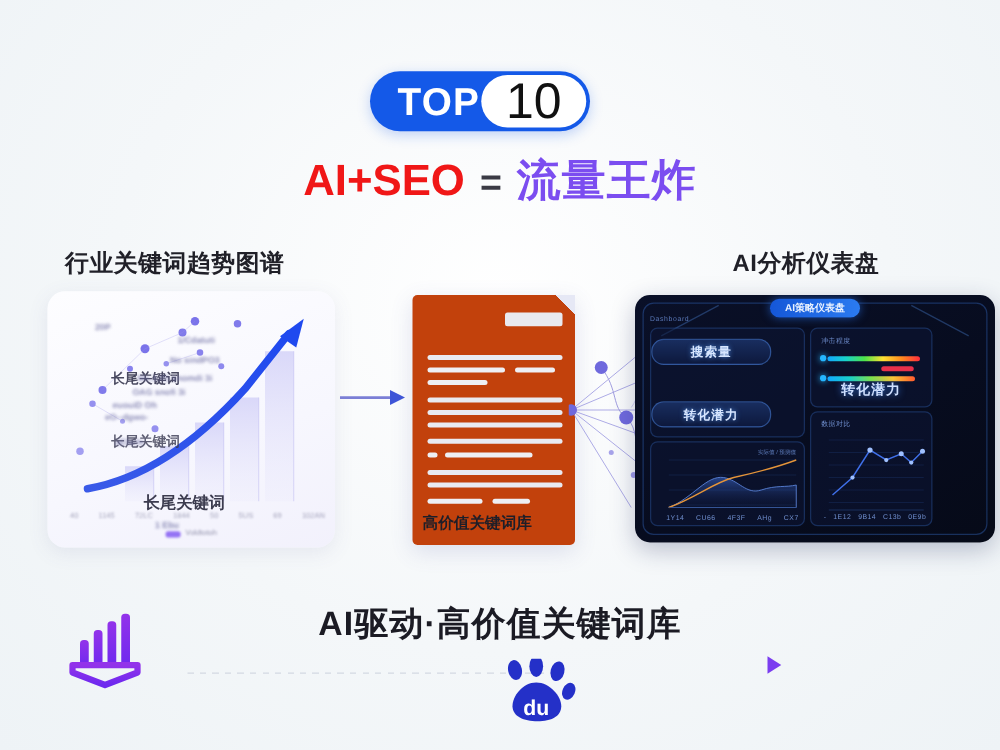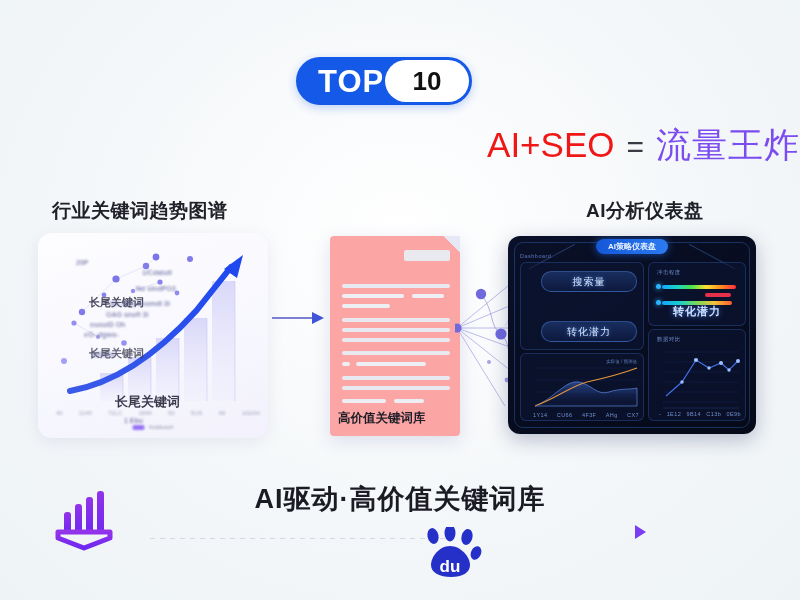--- a/index.html
+++ b/index.html
@@ -20,26 +20,26 @@
   }
   .badge .top-word{
     color:#fff;font-size:31px;font-weight:bold;letter-spacing:1px;
     margin-left:22px;line-height:1;
   }
   .badge .num-circle{
     position:absolute;right:3px;top:3px;width:84px;height:42px;
     background:#fff;border-radius:22px;
     display:flex;align-items:center;justify-content:center;
   }
-  .badge .num-circle span{color:#111;font-size:26px;font-weight:bold;line-height:1;}
+  .badge .num-circle span{color:#111;font-size:40px;font-weight:normal;line-height:1;}
 
   
   .headline{
-    position:absolute;left:0;right:0;top:127px;text-align:right;
-    font-size:35px;font-weight:normal;line-height:1;white-space:nowrap;
+    position:absolute;left:0;right:0;top:127px;text-align:center;
+    font-size:35px;font-weight:bold;line-height:1;white-space:nowrap;
   }
   .headline .h-red{color:#f01717;letter-spacing:0px;}
   .headline .h-eq{color:#3a3a44;margin:0 12px;font-size:30px;}
   .headline .h-purple{color:#7b4df0;letter-spacing:1px;}
 
   
   .sec-title{
     position:absolute;font-size:19px;font-weight:bold;color:#202028;letter-spacing:.5px;
   }
   #title-left{left:52px;top:198px;}
@@ -75,21 +75,21 @@
   }
   .legend-left .sw{width:12px;height:5px;background:#6c3cf0;border-radius:2px;}
   .legend-left .lt{font-size:6px;color:#6b6b8c;}
 
   
   .arrow-mid{position:absolute;left:272px;top:310px;width:52px;height:16px;}
 
   
   .card-doc{
     position:absolute;left:330px;top:236px;width:130px;height:200px;
-    background:#fca5a5;border-radius:4px;
+    background:#c2410c;border-radius:4px;
     box-shadow:0 5px 18px rgba(80,90,160,.16);
   }
   .doc-corner{
     position:absolute;right:0;top:0;width:16px;height:16px;
     background:linear-gradient(225deg,#e6e8f5 0 50%,transparent 50%);
   }
   .doc-chip{
     position:absolute;right:10px;top:14px;width:46px;height:11px;
     background:#e9e9ef;border-radius:2px;
   }
@@ -98,21 +98,21 @@
   .doc-label{
     position:absolute;left:8px;bottom:9px;font-size:12.5px;font-weight:bold;color:#1e1e28;
     white-space:nowrap;
   }
 
   
   .netgraph{position:absolute;left:455px;top:250px;width:85px;height:160px;}
 
   
   .dash{
-    position:absolute;left:508px;top:236px;width:248px;height:198px;
+    position:absolute;left:508px;top:236px;width:288px;height:198px;
     background:linear-gradient(150deg,#0a1028 0%,#070c1f 55%,#060a18 100%);
     border-radius:12px;box-shadow:0 6px 20px rgba(30,40,90,.28);
     overflow:hidden;
   }
   .dash-inner{
     position:absolute;left:6px;top:6px;right:6px;bottom:6px;
     border:1px solid rgba(60,120,220,.35);border-radius:9px;
   }
   .dash-head-pill{
     position:absolute;left:50%;transform:translateX(-50%);top:3px;
@@ -128,25 +128,25 @@
   .hairline{position:absolute;background:rgba(80,140,230,.35);height:1px;}
   .panel{
     position:absolute;border:1px solid rgba(55,105,195,.33);border-radius:6px;
     background:rgba(12,22,52,.55);
   }
   #p-pills{left:12px;top:26px;width:122px;height:86px;}
   #p-area {left:12px;top:117px;width:122px;height:66px;}
   #p-grad {left:140px;top:26px;width:96px;height:62px;}
   #p-line {left:140px;top:93px;width:96px;height:90px;}
   .pill-btn{
-    position:absolute;left:20px;width:94px;height:19px;border-radius:10px;
+    position:absolute;left:0;width:94px;height:19px;border-radius:10px;
     background:linear-gradient(180deg,rgba(26,48,98,.95),rgba(14,26,62,.95));
     border:1px solid rgba(80,140,235,.45);
     display:flex;align-items:center;justify-content:center;
-    color:#d7e6ff;font-size:10px;font-weight:normal;letter-spacing:1px;
+    color:#d7e6ff;font-size:10px;font-weight:bold;letter-spacing:1px;
     text-shadow:0 0 4px rgba(90,160,255,.75);
   }
   .ptitle{position:absolute;font-size:5.5px;color:#6f8ecd;filter:blur(.5px);letter-spacing:.4px;}
   .gradbar{position:absolute;height:4px;border-radius:2px;
     background:linear-gradient(90deg,#12a7ff,#19d3c9,#4ee34a,#ffe133,#ff8a1f,#ff2d3d);}
   .gradbar2{position:absolute;height:4px;border-radius:2px;
     background:linear-gradient(90deg,#12a7ff,#19d3c9,#7ee34a,#ffc733,#ff5a2f);}
   .graddot{position:absolute;width:5px;height:5px;border-radius:50%;background:#25b7ff;
     box-shadow:0 0 5px #25b7ff;}
   .grad-overlay{
@@ -162,21 +162,21 @@
     font-size:27px;font-weight:bold;color:#1b1b24;letter-spacing:1px;white-space:nowrap;
   }
   .dashline{
     position:absolute;left:150px;top:538px;width:300px;height:1px;
     background:repeating-linear-gradient(90deg,#c9cfdb 0 5px,transparent 5px 10px);
     opacity:.75;
   }
   .barstack-icon{position:absolute;left:48px;top:484px;width:72px;height:72px;}
 
   
-  .logos{position:absolute;left:420px;top:521px;width:330px;height:62px;text-decoration:underline;}
+  .logos{position:absolute;left:399px;top:521px;width:330px;height:62px;text-decoration:underline;}
   .baidu{position:absolute;left:0;top:6px;display:flex;align-items:flex-end;}
   .baidu-cn{
     font-size:34px;font-weight:bold;color:#e01c1c;letter-spacing:-1px;line-height:1;
     margin-left:2px;margin-bottom:1px;
   }
   .google{position:absolute;left:150px;top:0px;font-size:48px;font-weight:bold;
     letter-spacing:-2px;line-height:1;white-space:nowrap;}
   .g-b{color:#4285f4;} .g-r{color:#ea4335;} .g-y{color:#fbbc05;} .g-g{color:#34a853;}
   .play-tri{
     position:absolute;left:215px;top:4px;width:0;height:0;

